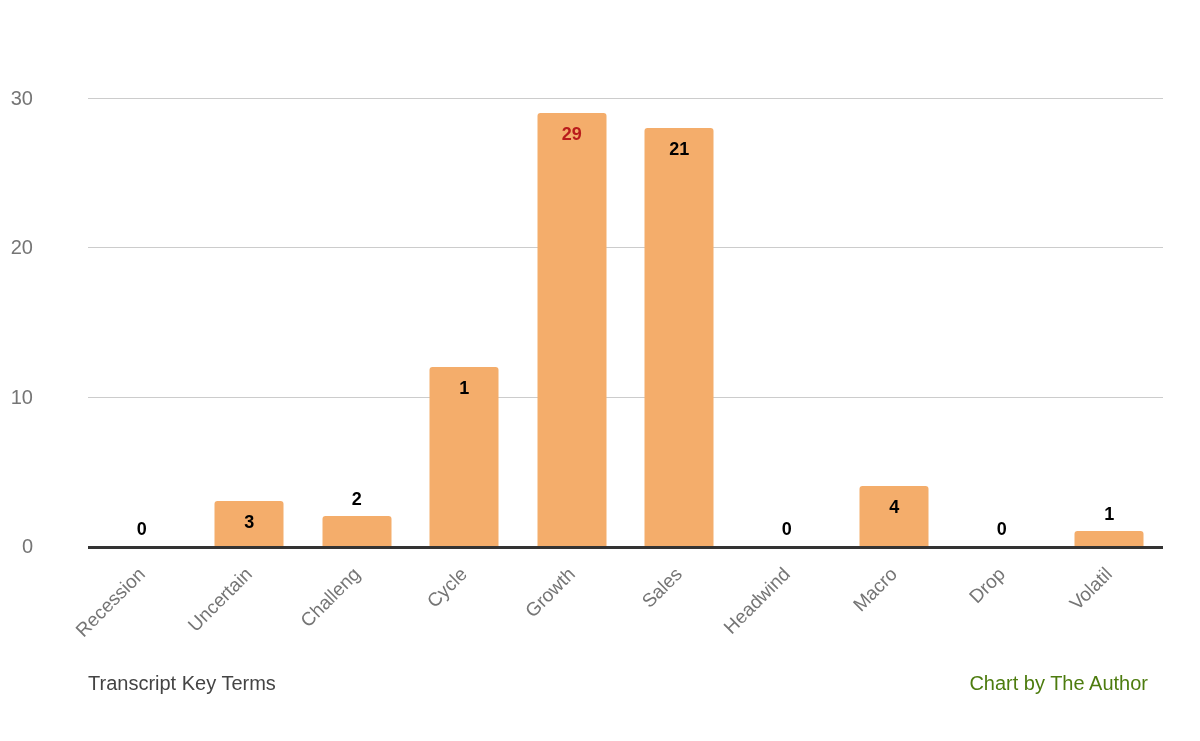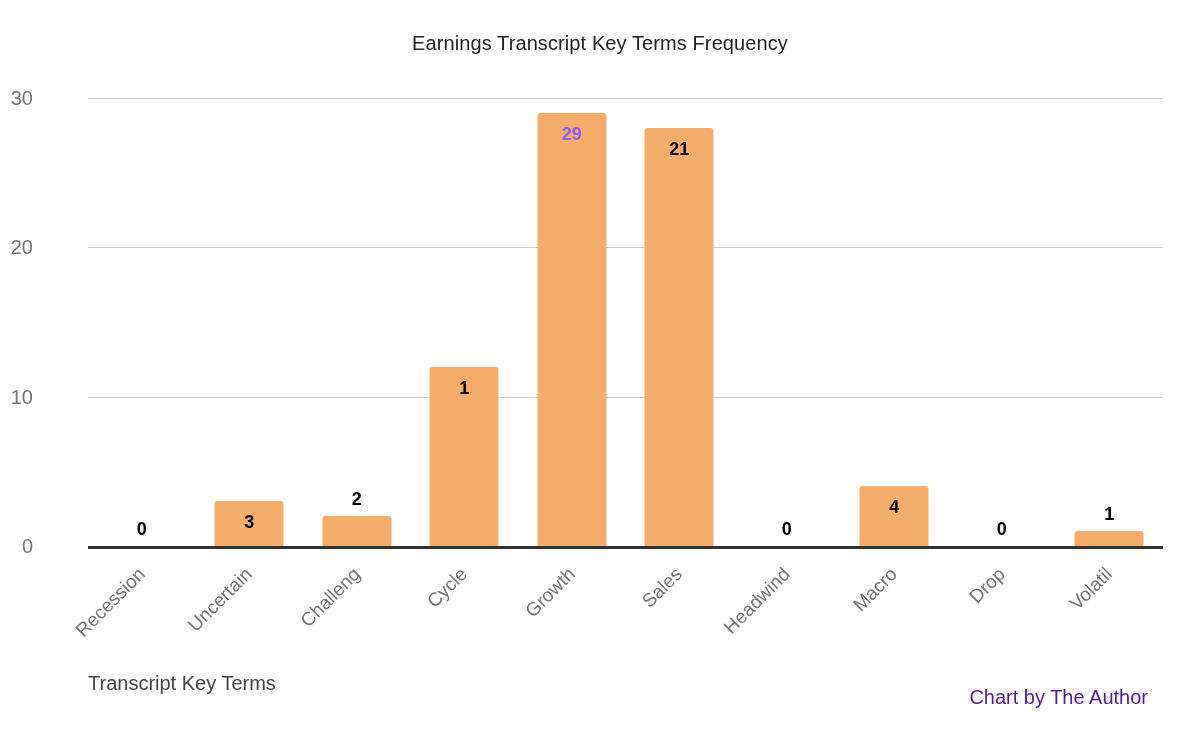--- a/index.html
+++ b/index.html
@@ -131,32 +131,31 @@
     top: 672px;
     width: 1075px;
     text-align: left;
     font-size: 20px;
     color: #444444;
     white-space: nowrap;
   }
   .attribution {
     position: absolute;
     right: 52px;
-    top: 686px;
-    font-size: 20px;
-    color: #4c1d95;
+    top: 672px;
+    font-size: 20px;
+    color: #4d7c0f;
     white-space: nowrap;
   }
 </style>
 </head>
 <body>
 
 <div id="chart-root">
 
-  <div class="chart-title">Earnings Transcript Key Terms Frequency</div>
 
   <div class="plot">
     <div id="gridlines">
         <div class="gridline baseline" style="top: 448px;"></div>
         <div class="gridline" style="top: 298.667px;"></div>
         <div class="gridline" style="top: 149.333px;"></div>
         <div class="gridline" style="top: 0px;"></div>
       </div>
     <div id="yticks">
         <div class="ytick" style="top: 448px; color: rgb(117, 117, 117);">0</div>
@@ -175,21 +174,21 @@
         <div class="bar-slot" style="left: 215px; width: 107.5px;">
           <div class="bar" style="height: 29.8667px; background: rgb(244, 173, 107);"></div>
           <div class="bar-label" style="color: rgb(0, 0, 0); bottom: 35.8667px;">2</div>
         </div>
         <div class="bar-slot" style="left: 322.5px; width: 107.5px;">
           <div class="bar" style="height: 179.2px; background: rgb(244, 173, 107);"></div>
           <div class="bar-label" style="color: rgb(0, 0, 0); bottom: 147.2px;">1</div>
         </div>
         <div class="bar-slot" style="left: 430px; width: 107.5px;">
           <div class="bar" style="height: 433.067px; background: rgb(244, 173, 107);"></div>
-          <div class="bar-label" style="color: #8b5cf6; bottom: 401.067px;">29</div>
+          <div class="bar-label" style="color: #b91c1c; bottom: 401.067px;">29</div>
         </div>
         <div class="bar-slot" style="left: 537.5px; width: 107.5px;">
           <div class="bar" style="height: 418.133px; background: rgb(244, 173, 107);"></div>
           <div class="bar-label" style="color: rgb(0, 0, 0); bottom: 386.133px;">21</div>
         </div>
         <div class="bar-slot" style="left: 645px; width: 107.5px;">
           <div class="bar-label" style="color: rgb(0, 0, 0); bottom: 6px;">0</div>
         </div>
         <div class="bar-slot" style="left: 752.5px; width: 107.5px;">
           <div class="bar" style="height: 59.7333px; background: rgb(244, 173, 107);"></div>

